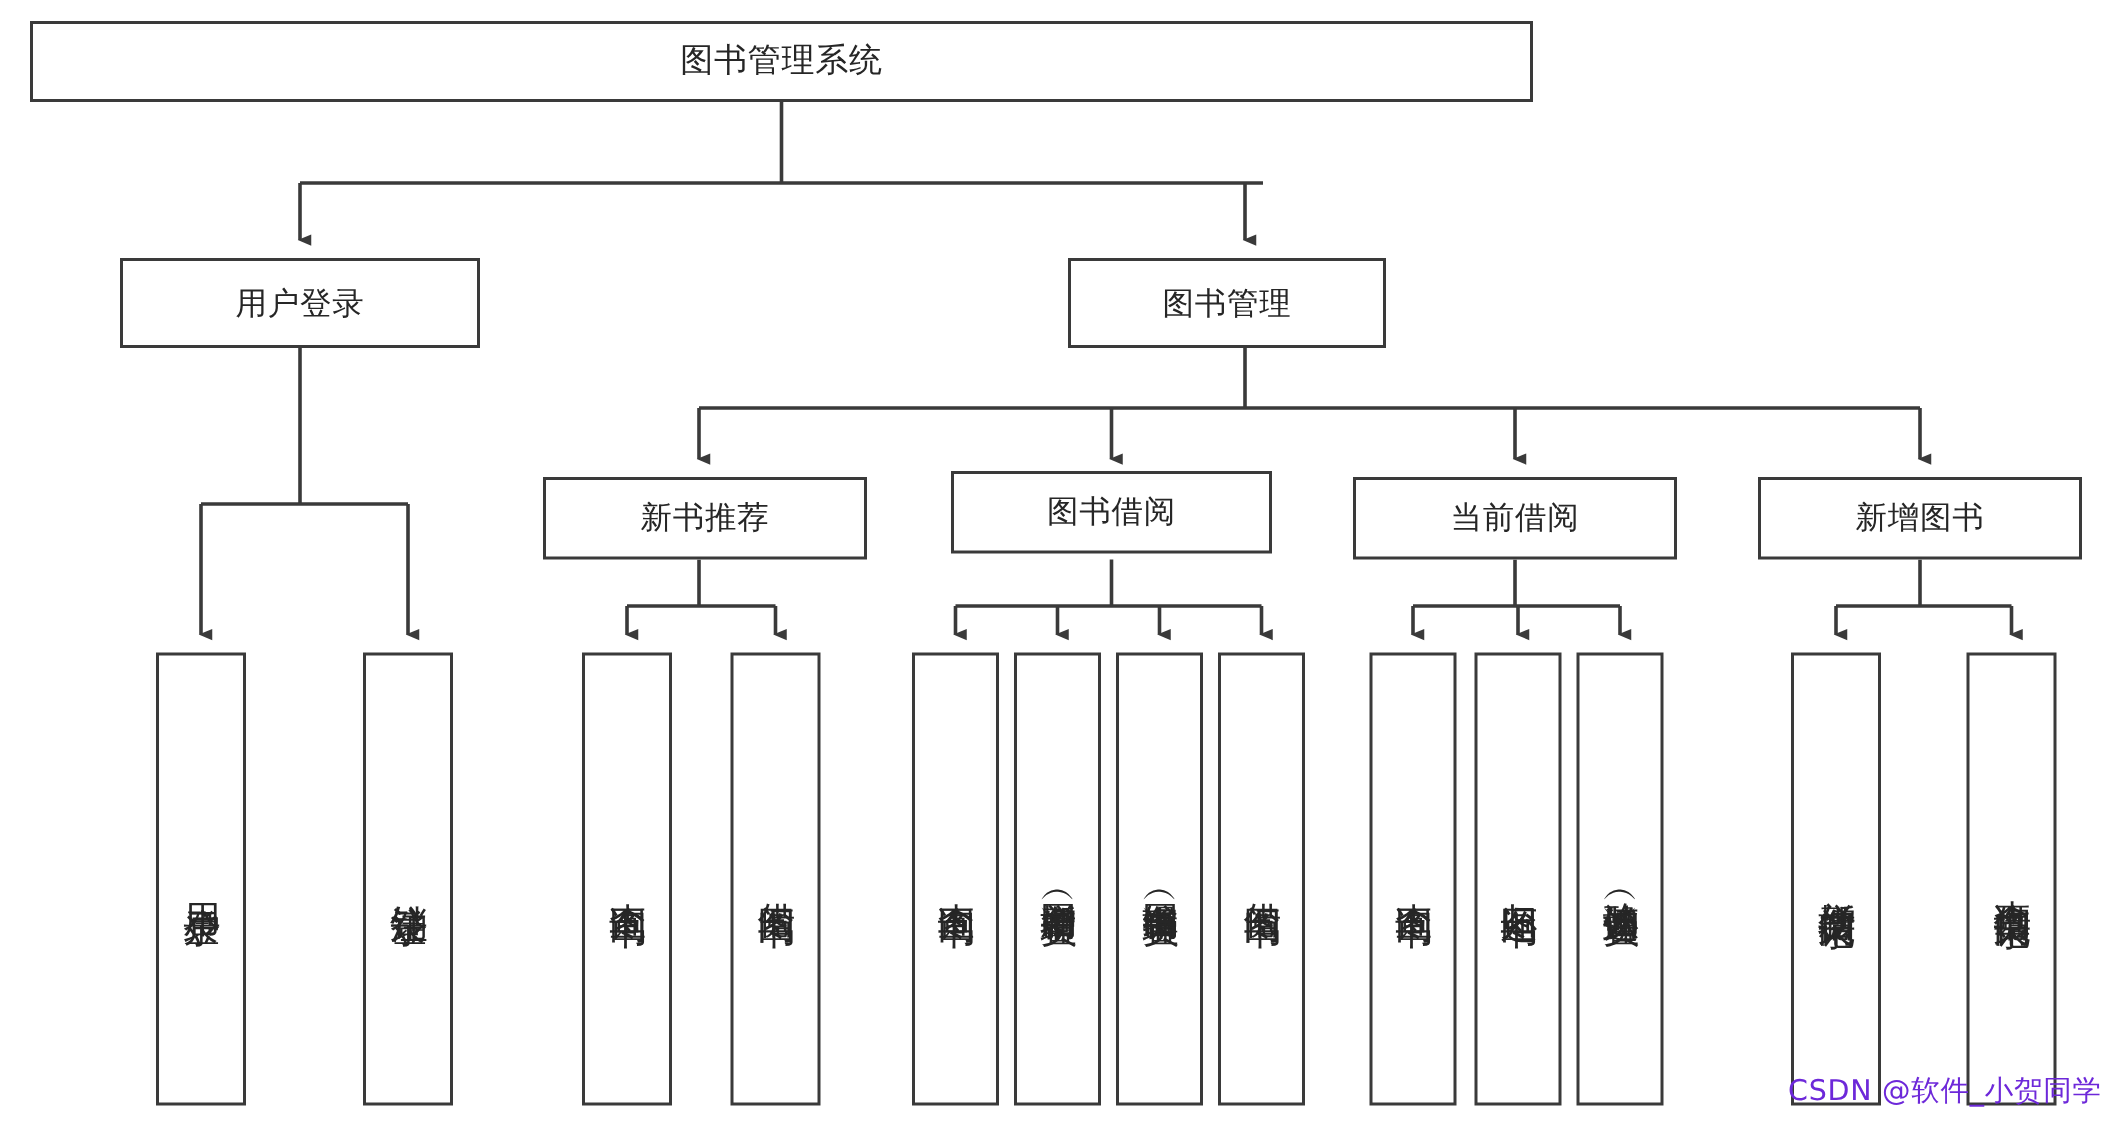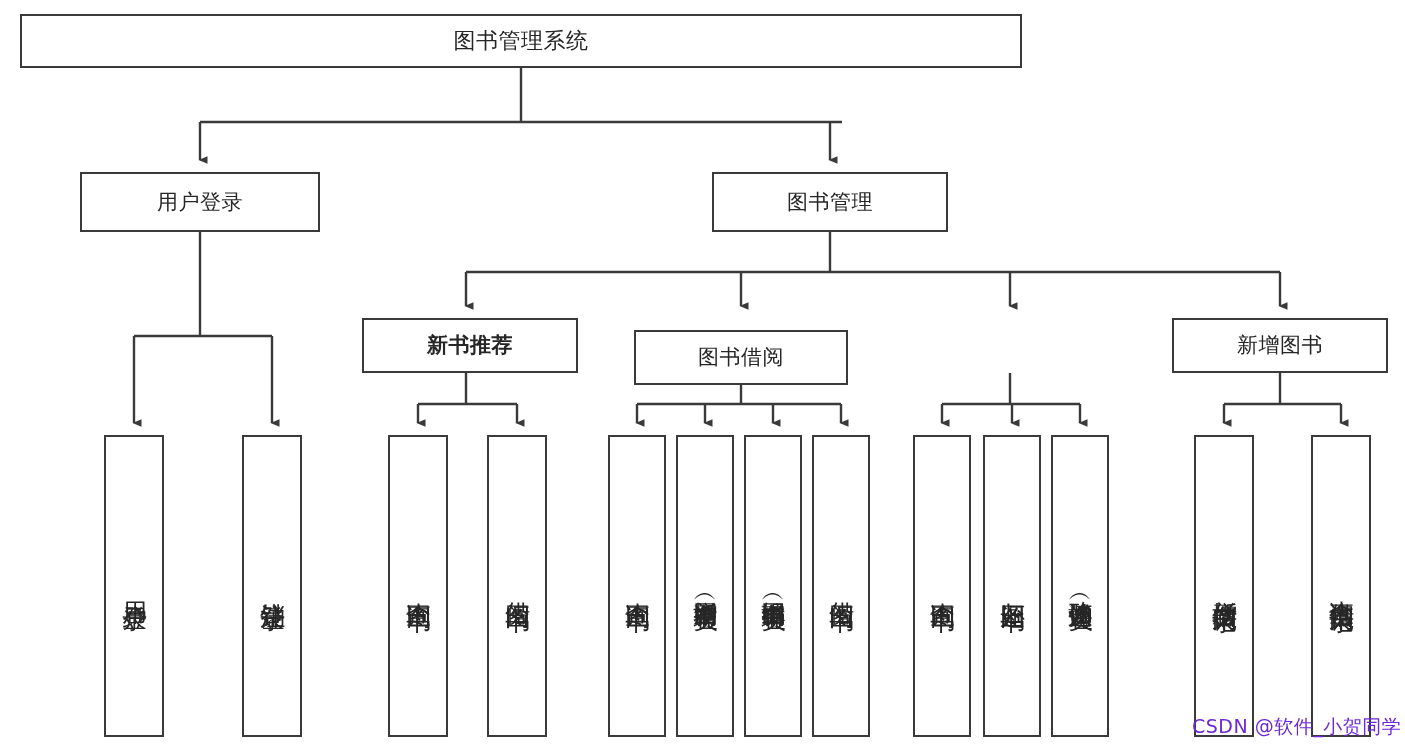--- a/index.html
+++ b/index.html
@@ -152,32 +152,35 @@
   </svg>
 
   <div class="node-box node-h node-root" style="left:20px; top:14px; width:1002px; height:54px;">
     <span class="node-label">图书管理系统</span>
   </div>
 
   <div class="node-box node-h" style="left:80px; top:172px; width:240px; height:60px;">
     <span class="node-label">用户登录</span>
   </div>
 
-  <div class="node-box node-h" style="left:712px; top:172px; width:236px; height:60px;">
+  <div class="node-box node-h" style="left:712px; top:172px; width:212px; height:60px;">
     <span class="node-label">图书管理</span>
   </div>
 
-  <div class="node-box node-h" style="left:362px; top:318px; width:216px; height:55px;font-weight:bold;">
+  <div class="node-box node-h" style="left:362px; top:318px; width:216px; height:55px;">
     <span class="node-label">新书推荐</span>
   </div>
 
-  <div class="node-box node-h" style="left:634px; top:330px; width:214px; height:55px;">
+  <div class="node-box node-h" style="left:634px; top:314px; width:214px; height:55px;">
     <span class="node-label">图书借阅</span>
   </div>
 
+  <div class="node-box node-h" style="left:902px; top:318px; width:216px; height:55px;">
+    <span class="node-label">当前借阅</span>
+  </div>
 
   <div class="node-box node-h" style="left:1172px; top:318px; width:216px; height:55px;">
     <span class="node-label">新增图书</span>
   </div>
 
   <div class="node-box node-v" style="left:104px; top:435px; width:60px; height:302px;">
     <span class="node-label">用户登录</span>
   </div>
 
   <div class="node-box node-v" style="left:242px; top:435px; width:60px; height:302px;">

